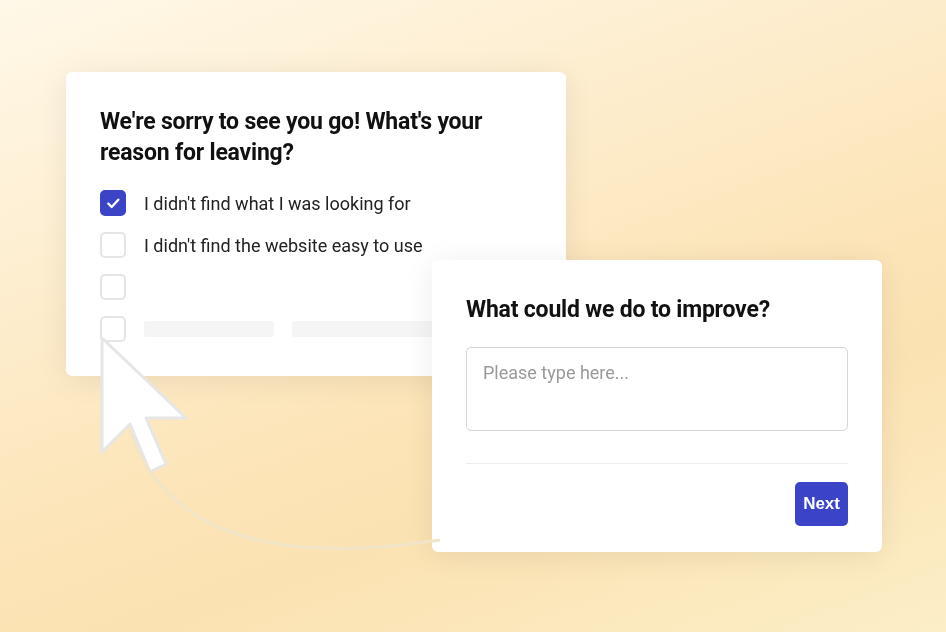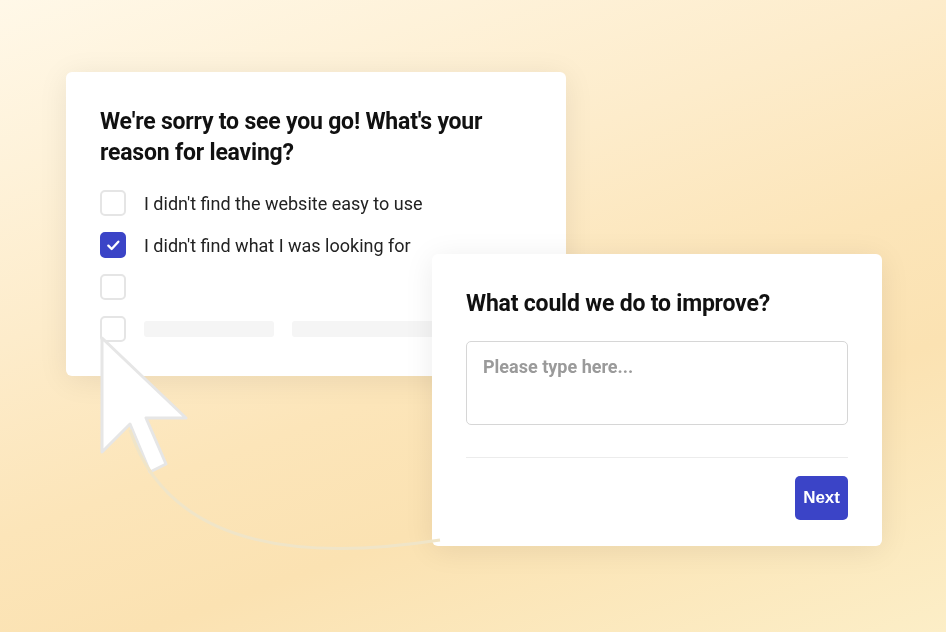--- a/index.html
+++ b/index.html
@@ -17,21 +17,21 @@
     }
     .card1 {
       left: 66px;
       top: 63px;
       width: 500px;
       padding: 34px 34px 30px 34px;
       margin-top: 9px;
     }
     .card2 {
       left: 432px;
-      top: 254px;
+      top: 260px;
       width: 450px;
       padding: 34px 34px 26px 34px;
     }
     .title {
       font-size: 23px;
       font-weight: 700;
       color: #111111;
       line-height: 1.35;
       margin-bottom: 22px;
       letter-spacing: -0.2px;
@@ -80,21 +80,20 @@
       width: 100%;
       height: 84px;
       border: 1px solid #d6d6d6;
       border-radius: 5px;
       padding: 14px 16px;
       font-size: 18px;
       font-family: inherit;
       color: #444;
       resize: none;
       outline: none;
-      font-weight: bold;
     }
     .text-input::placeholder { color: #9a9a9a; }
     .divider {
       border: none;
       border-top: 1px solid #ececec;
       margin-top: 28px;
       margin-bottom: 18px;
     }
     .button-row {
       display: flex;
@@ -127,33 +126,33 @@
       pointer-events: none;
     }
   </style>
 </head>
 <body>
 
 <div class="card card1">
   <h2 class="title">We're sorry to see you go! What's your reason for leaving?</h2>
 
   <div class="option-row">
-    <div class="checkbox">
-      
-    </div>
-    <span class="option-label">I didn't find the website easy to use</span>
-  </div>
-
-  <div class="option-row">
     <div class="checkbox checked">
       <svg viewBox="0 0 24 24" fill="none" stroke="#ffffff" stroke-width="3.5" stroke-linecap="round" stroke-linejoin="round">
           <polyline points="5 13 10 18 20 7"></polyline>
         </svg>
     </div>
     <span class="option-label">I didn't find what I was looking for</span>
+  </div>
+
+  <div class="option-row">
+    <div class="checkbox">
+      
+    </div>
+    <span class="option-label">I didn't find the website easy to use</span>
   </div>
 
   <div class="option-row">
     <div class="checkbox">
       
     </div>
   </div>
 
   <div class="placeholder-row">
     <div class="checkbox">

